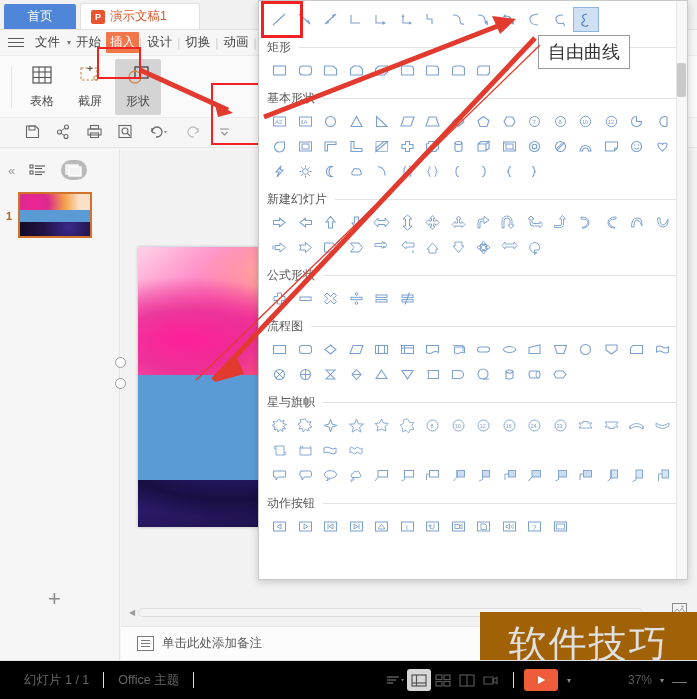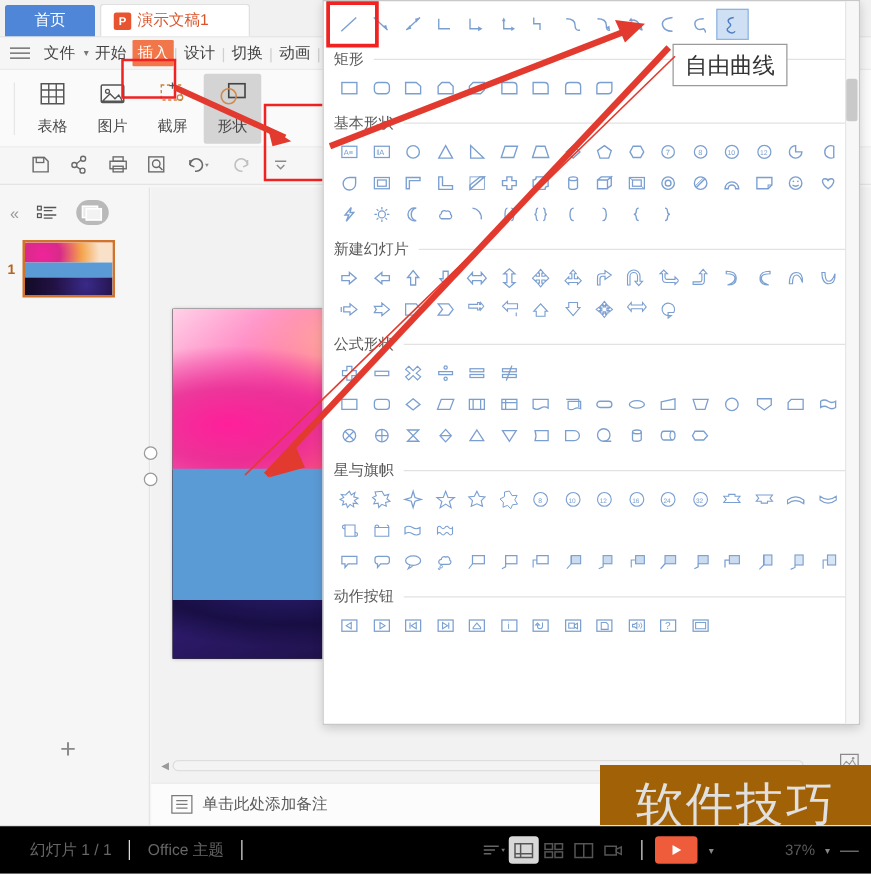--- a/index.html
+++ b/index.html
@@ -251,30 +251,20 @@
     <span>
       <svg width="26" height="24" viewBox="0 0 26 24">
           <rect x="4" y="4" width="18" height="16" fill="none" stroke="#555" stroke-width="1.2"></rect>
           <line x1="4" y1="9" x2="22" y2="9" stroke="#555" stroke-width="1.1"></line>
           <line x1="4" y1="14.5" x2="22" y2="14.5" stroke="#555" stroke-width="1.1"></line>
           <line x1="10" y1="4" x2="10" y2="20" stroke="#555" stroke-width="1.1"></line>
           <line x1="16" y1="4" x2="16" y2="20" stroke="#555" stroke-width="1.1"></line>
         </svg>
     </span>
     <span class="lbl">表格</span>
-  </div>
-  <div class="rb-btn">
-    <span>
-      <svg width="26" height="24" viewBox="0 0 26 24">
-          <rect x="4" y="5" width="18" height="14" rx="1" fill="none" stroke="#555" stroke-width="1.2"></rect>
-          <circle cx="9" cy="10" r="1.6" fill="none" stroke="#555" stroke-width="1"></circle>
-          <path d="M5 18 L11 12 L15 16 L18 13 L21 18 Z" fill="none" stroke="#555" stroke-width="1.1"></path>
-        </svg>
-    </span>
-    <span class="lbl">图片</span>
   </div>
   <div class="rb-btn">
     <span>
       <svg width="26" height="24" viewBox="0 0 26 24">
           <rect x="4" y="5" width="16" height="12" fill="none" stroke="#c8833f" stroke-width="1.1" stroke-dasharray="2.5 2"></rect>
           <line x1="13" y1="3" x2="13" y2="8" stroke="#555" stroke-width="1.1"></line>
           <line x1="10.5" y1="5.5" x2="15.5" y2="5.5" stroke="#555" stroke-width="1.1"></line>
           <circle cx="19" cy="15" r="2.2" fill="none" stroke="#c8833f" stroke-width="1"></circle>
         </svg>
     </span>
@@ -973,20 +963,24 @@
         </div>
       <div class="cell">
           <svg width="17" height="17" viewBox="0 0 17 17">
             <rect x="3" y="5" width="11" height="2.4" fill="none" stroke="#7a9fd0" stroke-width="1"></rect>
             <rect x="3" y="9.6" width="11" height="2.4" fill="none" stroke="#7a9fd0" stroke-width="1"></rect>
             <path d="M10.5 2.5 L6 14.5" stroke="#7a9fd0" stroke-width="1.1" fill="none"></path>
           </svg>
         </div>
     </div>
 
+    <div class="sec-head">
+      <span class="t">流程图</span>
+      <span class="ln"></span>
+    </div>
     <div class="grid">
       <div class="cell">
           <svg width="17" height="17" viewBox="0 0 17 17">
             <rect x="2.5" y="4.5" width="12" height="8" fill="none" stroke="#7a9fd0" stroke-width="1.05"></rect>
           </svg>
         </div>
       <div class="cell">
           <svg width="17" height="17" viewBox="0 0 17 17">
             <rect x="2.5" y="4.5" width="12" height="8" rx="2.5" fill="none" stroke="#7a9fd0" stroke-width="1.05"></rect>
           </svg>

